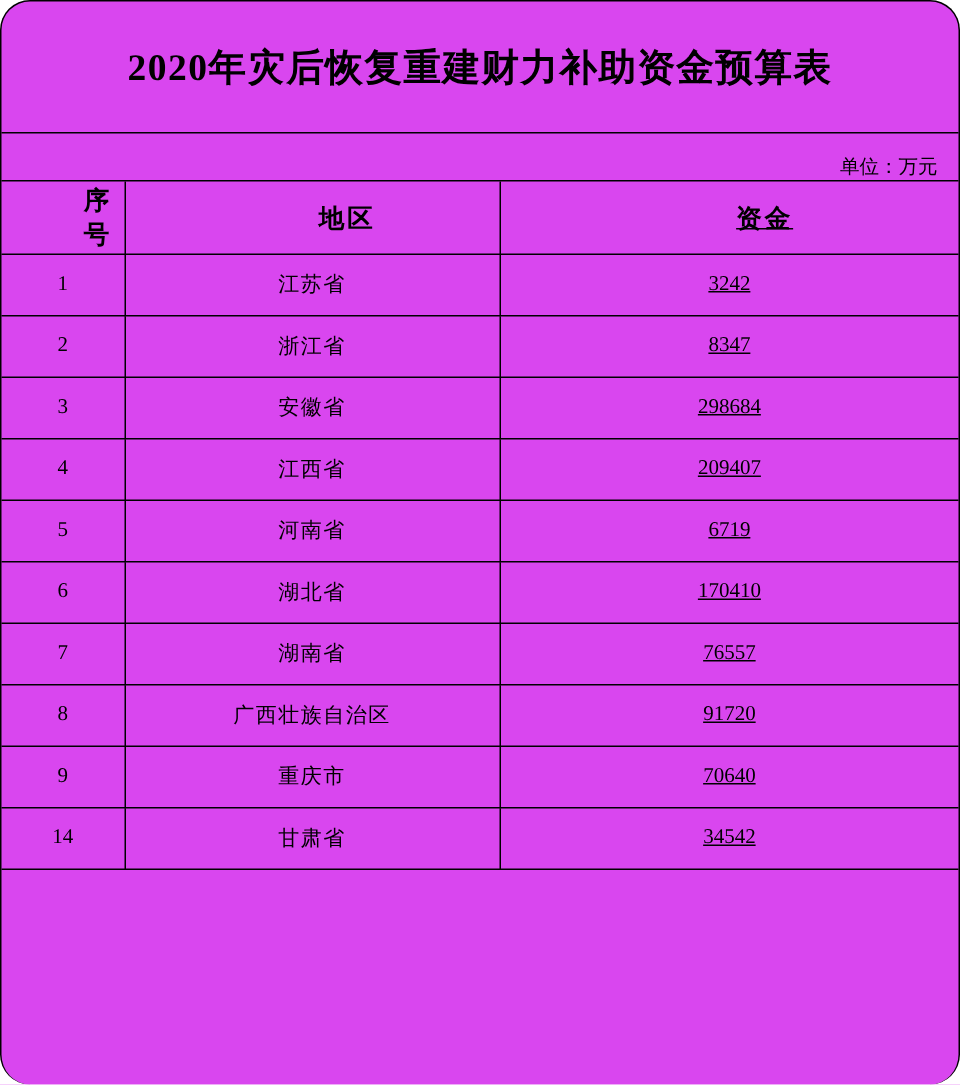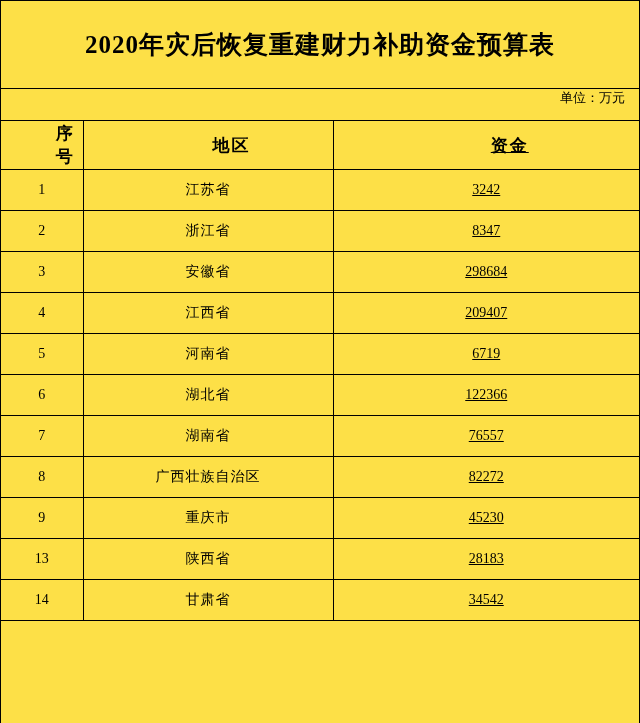--- a/index.html
+++ b/index.html
@@ -15,42 +15,43 @@
     overflow: hidden;
   }
   .page {
     width: 640px;
     height: 723px;
     position: relative;
     box-sizing: border-box;
     border-left: 1px solid #000;
     border-right: 1px solid #000;
     border-top: 1px solid #000;
-    background: #fde047;
+    background: #d946ef;
+    border-radius: 20px;
   }
   .title-row {
     height: 88px;
     border-bottom: 1px solid #000;
     display: flex;
     align-items: center;
     justify-content: center;
     box-sizing: border-box;
   }
   .title-text {
     font-size: 25px;
     font-weight: bold;
     letter-spacing: 1px;
     font-family: "Liberation Serif", "DejaVu Serif", serif;
     white-space: nowrap;
   }
   .unit-row {
     height: 32px;
     border-bottom: 1px solid #000;
     display: flex;
-    align-items: flex-start;
+    align-items: flex-end;
     justify-content: flex-end;
     box-sizing: border-box;
     padding-right: 14px;
   }
   .unit-text {
     font-size: 13px;
     font-family: "Liberation Serif", "DejaVu Serif", serif;
   }
   table.budget {
     border-collapse: collapse;
@@ -143,41 +144,36 @@
           <td class="col-amount">209407</td>
         </tr>
         <tr>
           <td class="col-no">5</td>
           <td class="col-region">河南省</td>
           <td class="col-amount">6719</td>
         </tr>
         <tr>
           <td class="col-no">6</td>
           <td class="col-region">湖北省</td>
-          <td class="col-amount">122366</td>
+          <td class="col-amount">170410</td>
         </tr>
         <tr>
           <td class="col-no">7</td>
           <td class="col-region">湖南省</td>
           <td class="col-amount">76557</td>
         </tr>
         <tr>
           <td class="col-no">8</td>
           <td class="col-region">广西壮族自治区</td>
-          <td class="col-amount">82272</td>
+          <td class="col-amount">91720</td>
         </tr>
         <tr>
           <td class="col-no">9</td>
           <td class="col-region">重庆市</td>
-          <td class="col-amount">45230</td>
-        </tr>
-        <tr>
-          <td class="col-no">13</td>
-          <td class="col-region">陕西省</td>
-          <td class="col-amount">28183</td>
+          <td class="col-amount">70640</td>
         </tr>
         <tr>
           <td class="col-no">14</td>
           <td class="col-region">甘肃省</td>
           <td class="col-amount">34542</td>
         </tr>
       </tbody>
   </table>
 
 </div>

